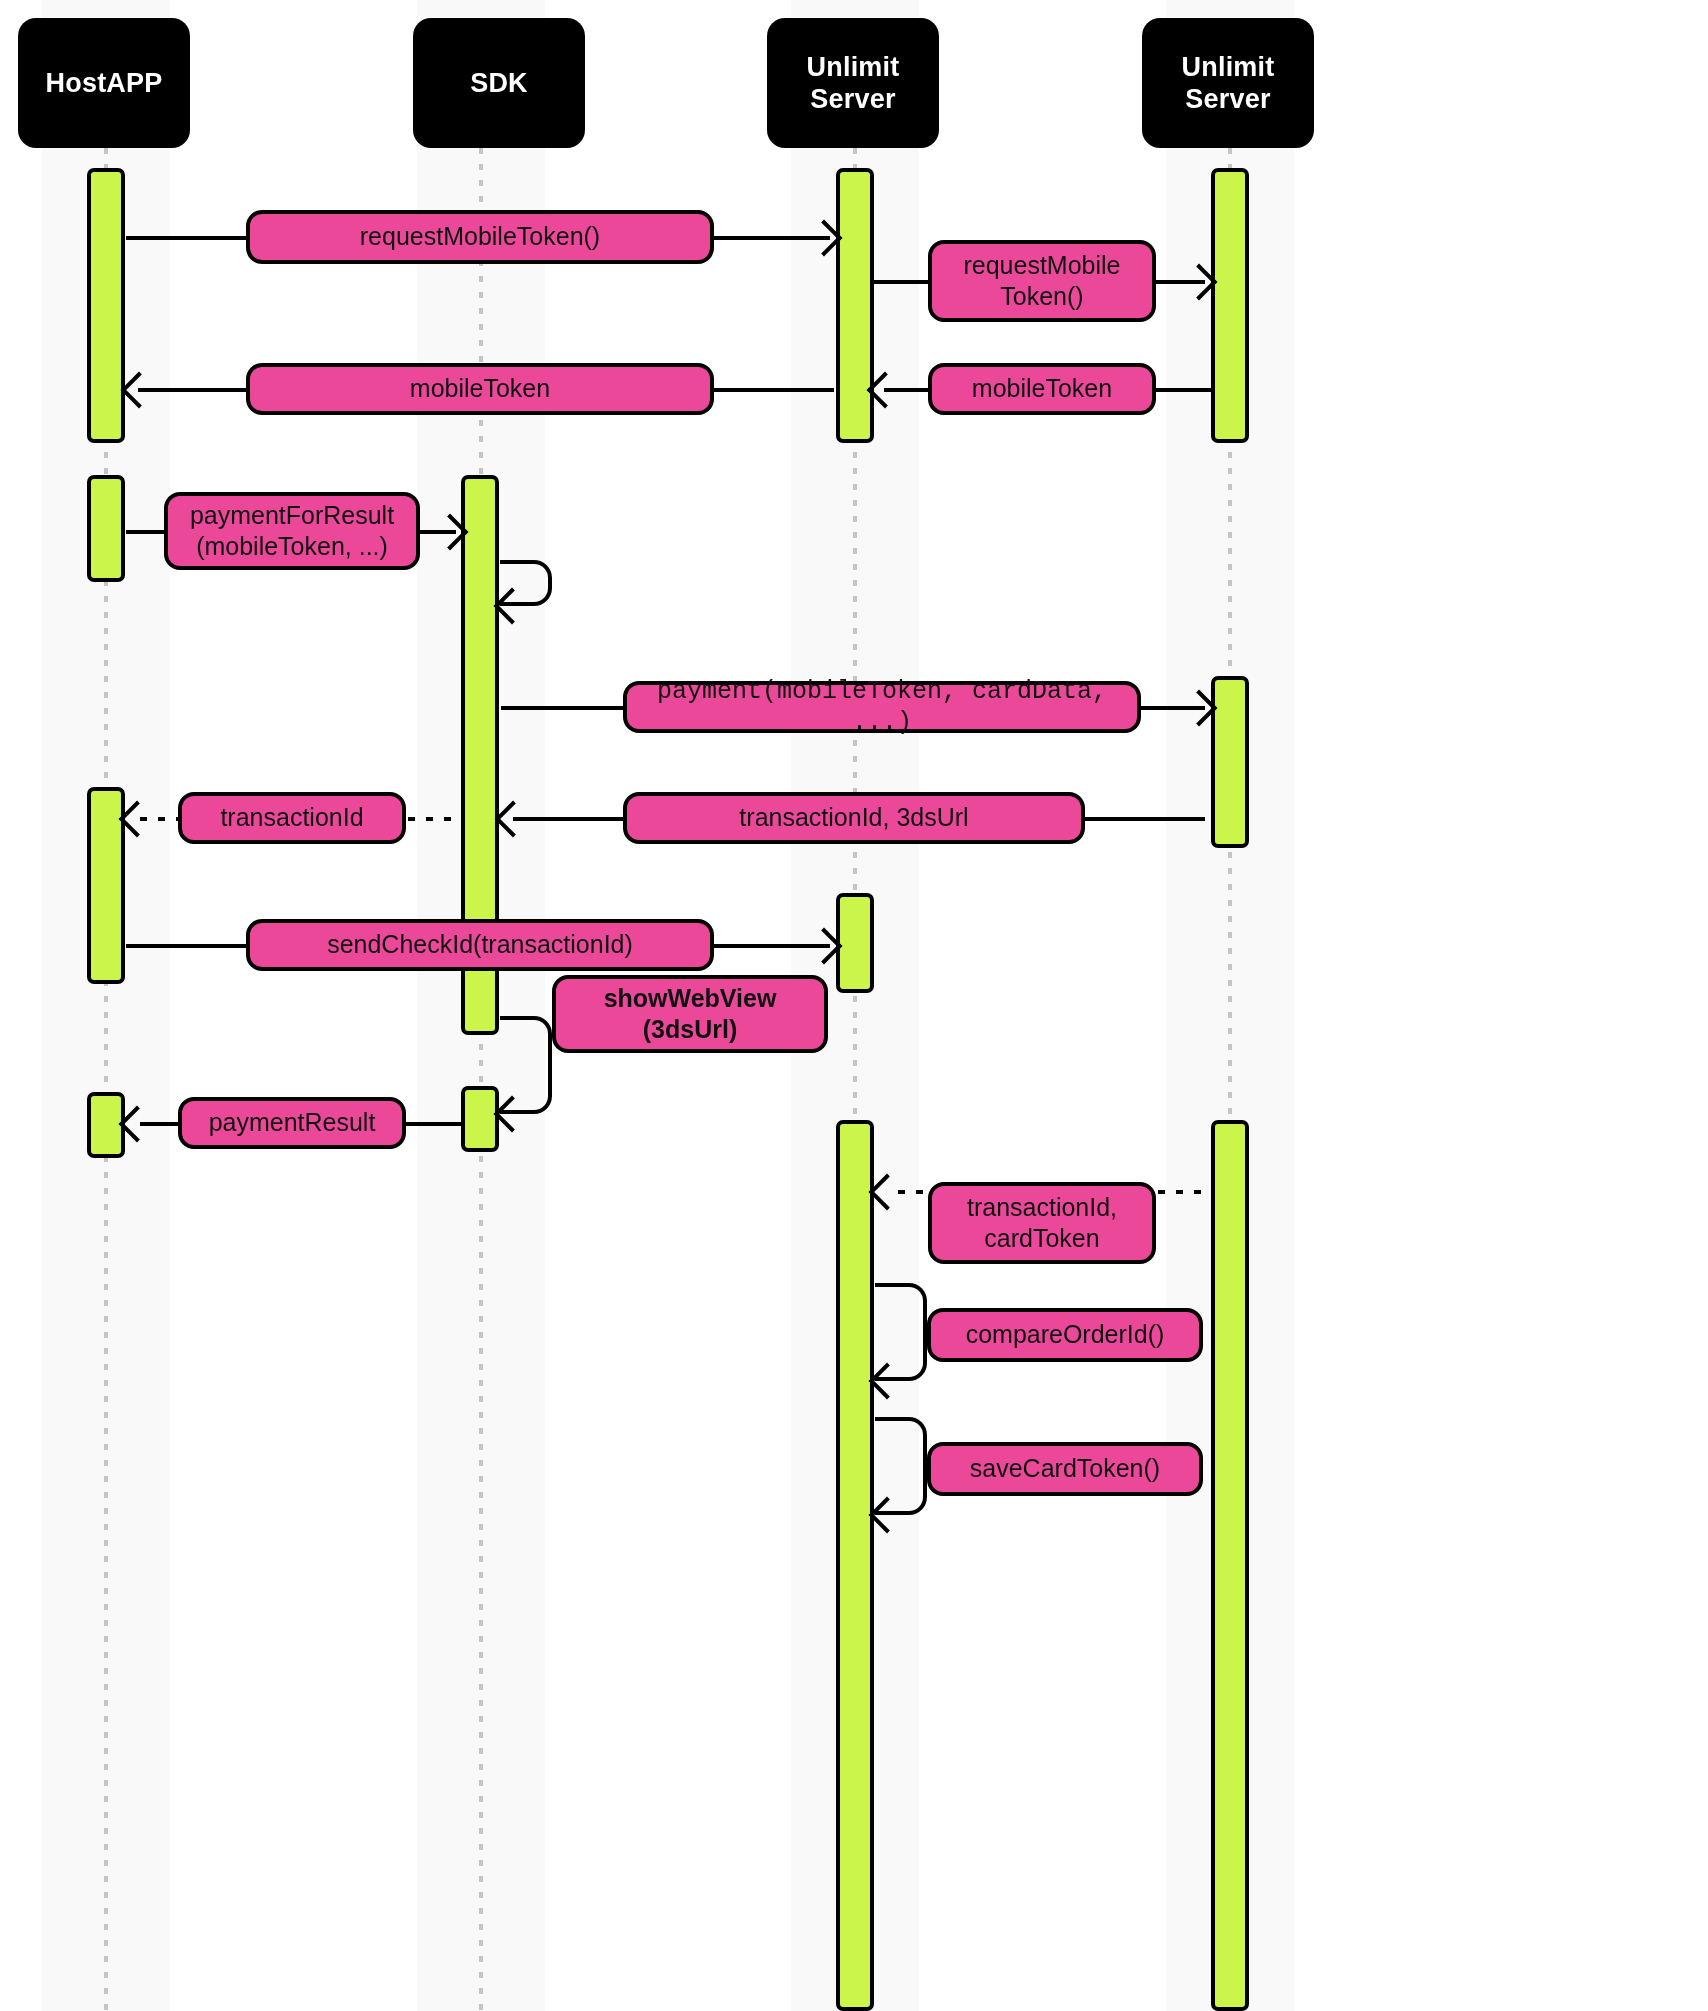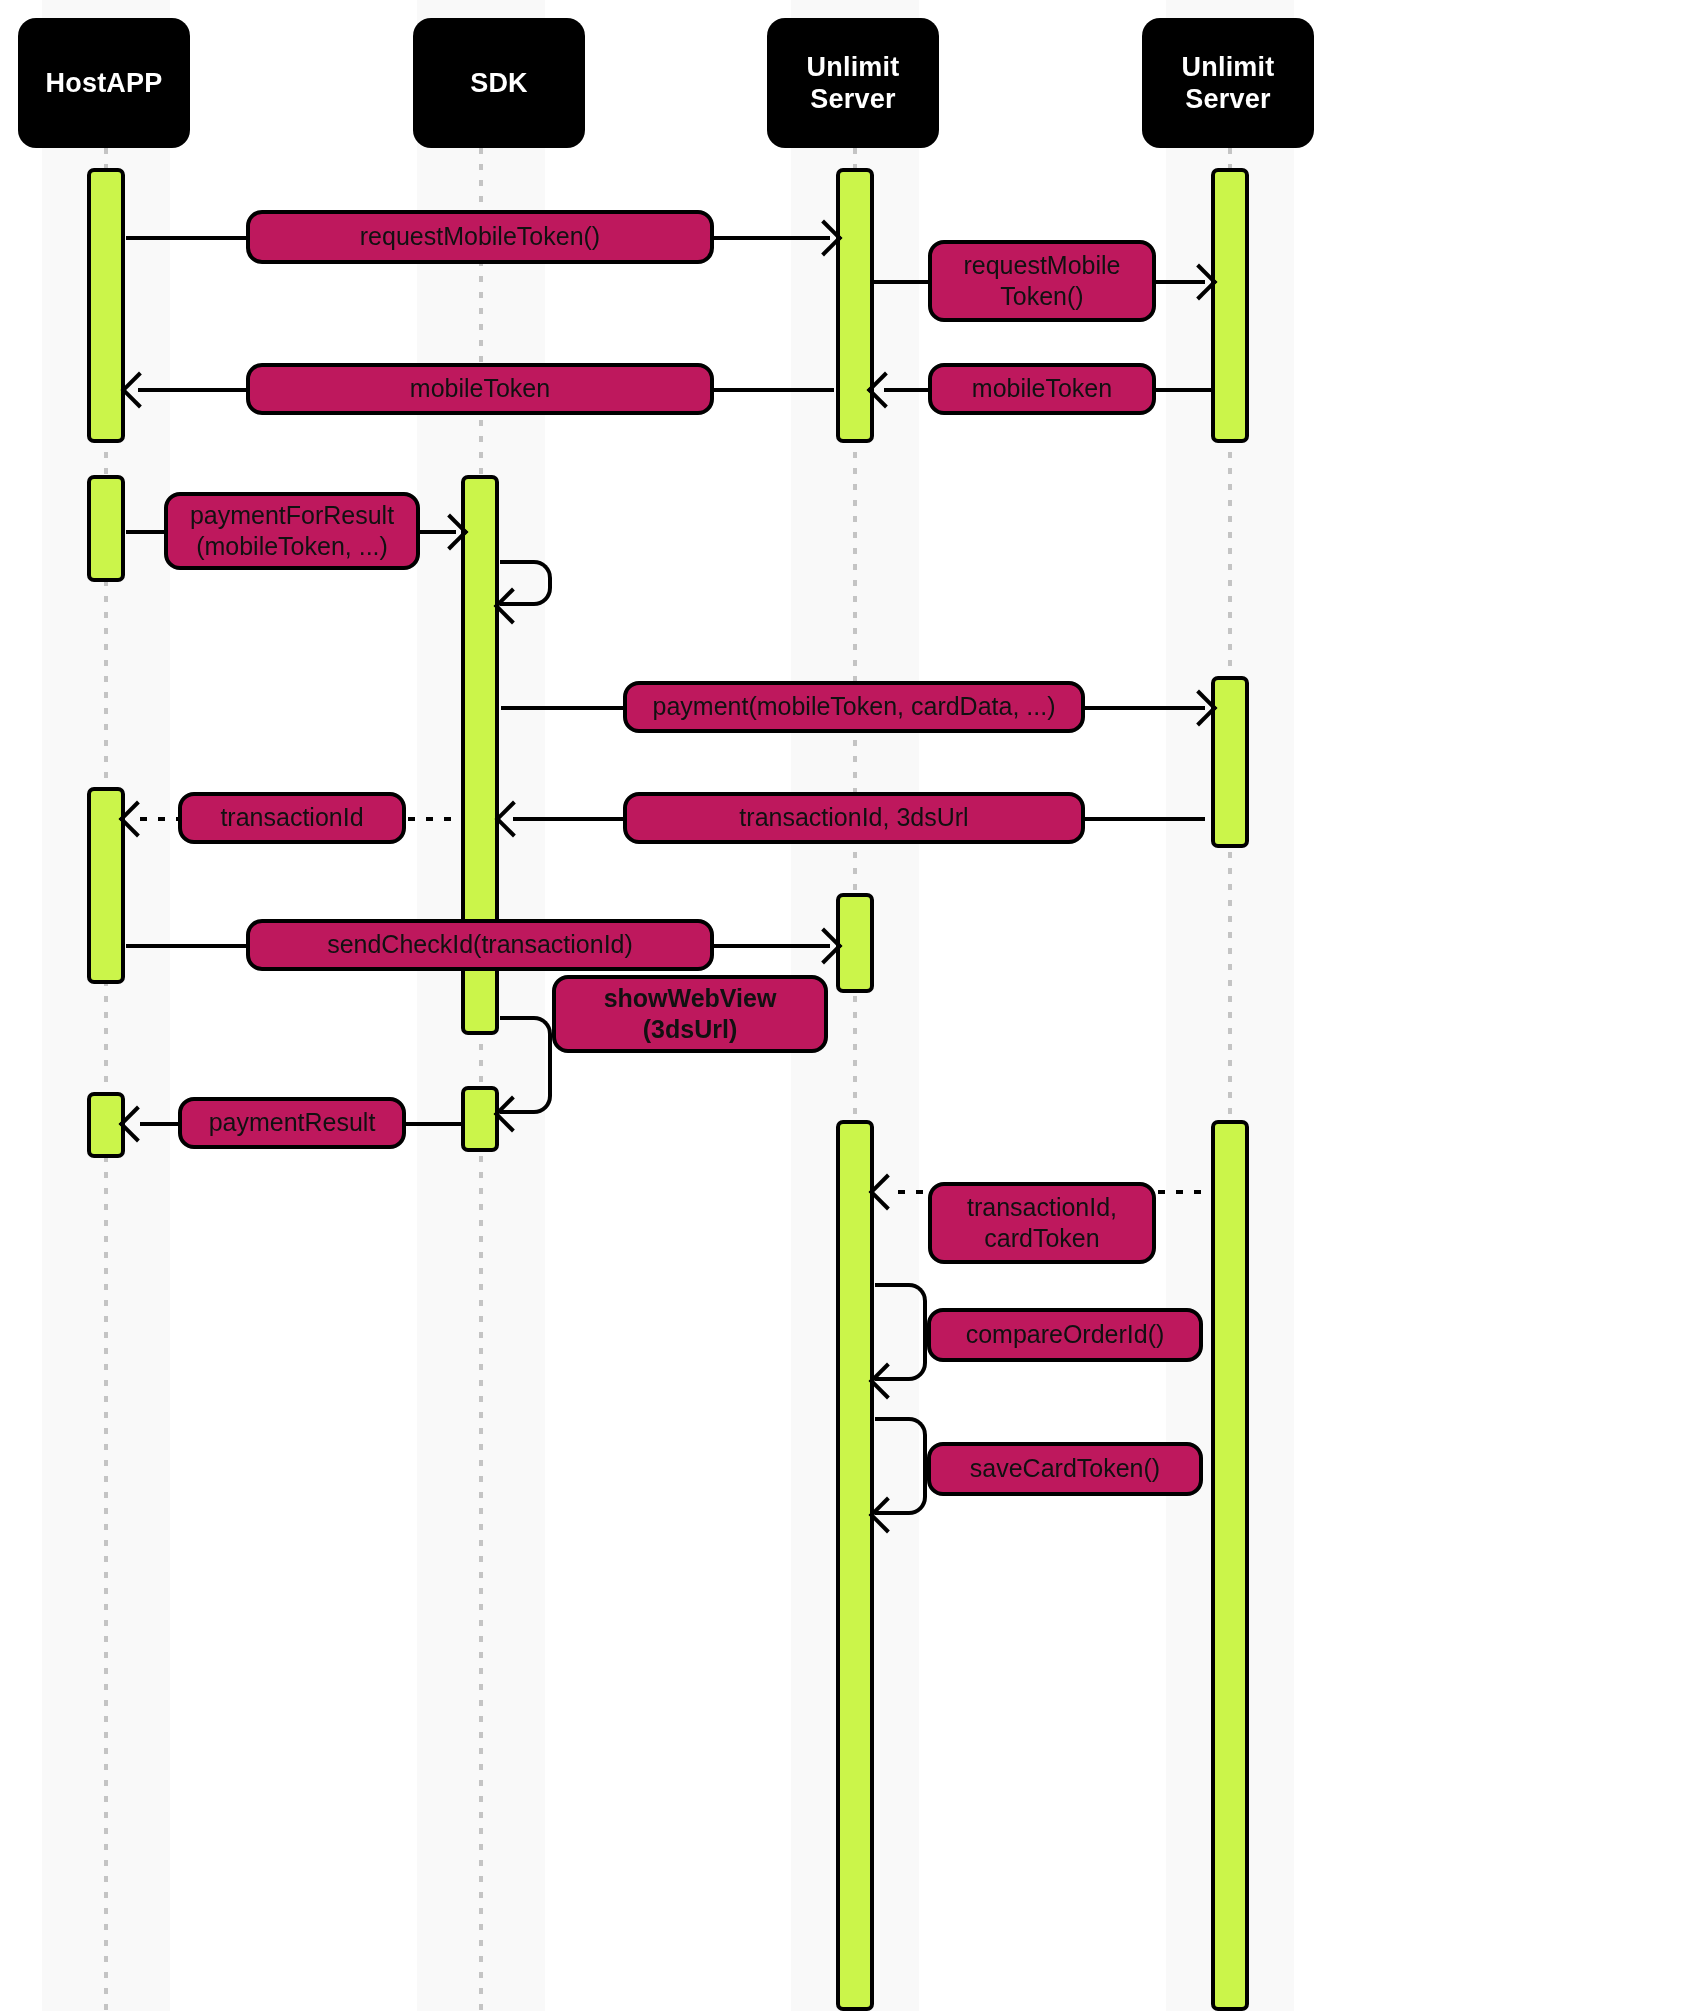--- a/index.html
+++ b/index.html
@@ -50,21 +50,21 @@
   .activation {
     position: absolute;
     width: 38px;
     background: #cbf54a;
     border: 4px solid #000000;
     border-radius: 7px;
   }
   
   .msgbox {
     position: absolute;
-    background: #be185d;
+    background: #ec4899;
     border: 4px solid #000000;
     border-radius: 16px;
     display: flex;
     align-items: center;
     justify-content: center;
     text-align: center;
     font-size: 25px;
     line-height: 1.25;
     color: #111111;
     padding: 6px 14px;
@@ -186,21 +186,21 @@
     <span>paymentForResult
 (mobileToken, ...)</span>
   </div>
 
   <div class="selfloop" style="left:500px; top:560px; width:52px; height:46px; border-radius:0 18px 18px 0;"></div>
   <div class="arrow left" style="left:499px; top:593px;"></div>
 
   <div class="seg" style="left:501px;  top:706px; width:124px;"></div>
   <div class="seg" style="left:1084px; top:706px; width:121px;"></div>
   <div class="arrow right" style="left:1186px; top:695px;"></div>
-  <div class="msgbox" style="left:623px; top:681px; width:462px; height:52px;">
+  <div class="msgbox" style="left:623px; top:681px; width:518px; height:52px;font-family:Liberation Mono, monospace;">
     <span>payment(mobileToken, cardData, ...)</span>
   </div>
 
   <div class="seg" style="left:1084px; top:817px; width:121px;"></div>
   <div class="seg" style="left:513px;  top:817px; width:112px;"></div>
   <div class="arrow left" style="left:500px; top:806px;"></div>
   <div class="msgbox" style="left:623px; top:792px; width:462px; height:52px;">
     <span>transactionId, 3dsUrl</span>
   </div>
 

